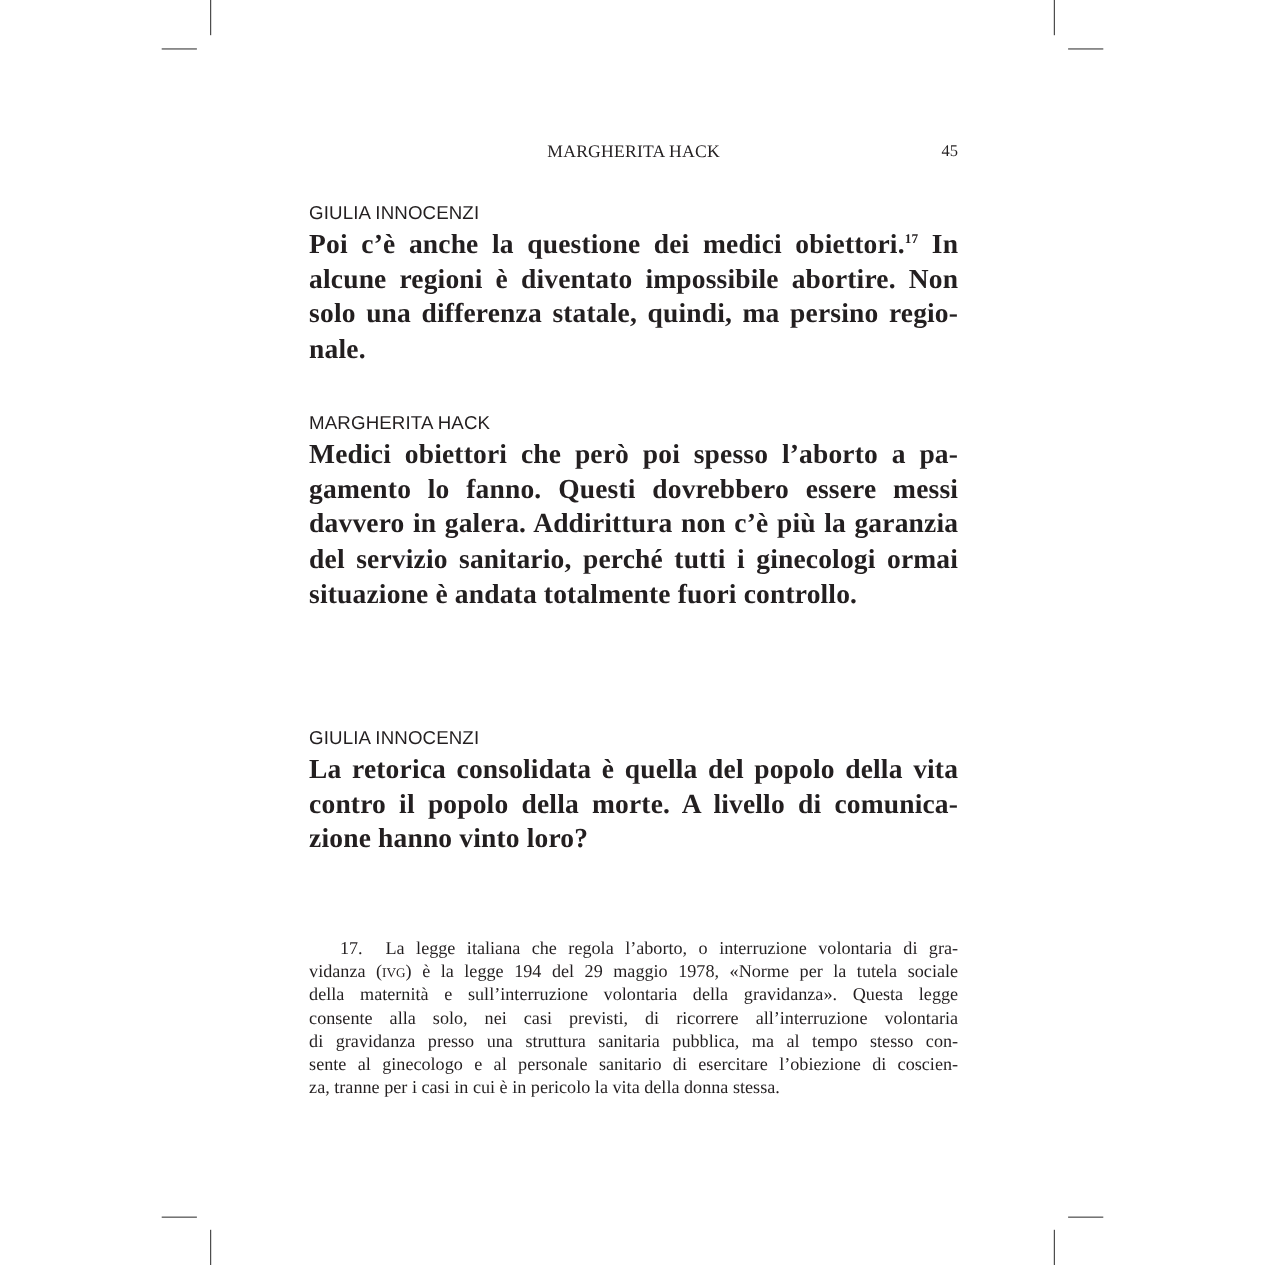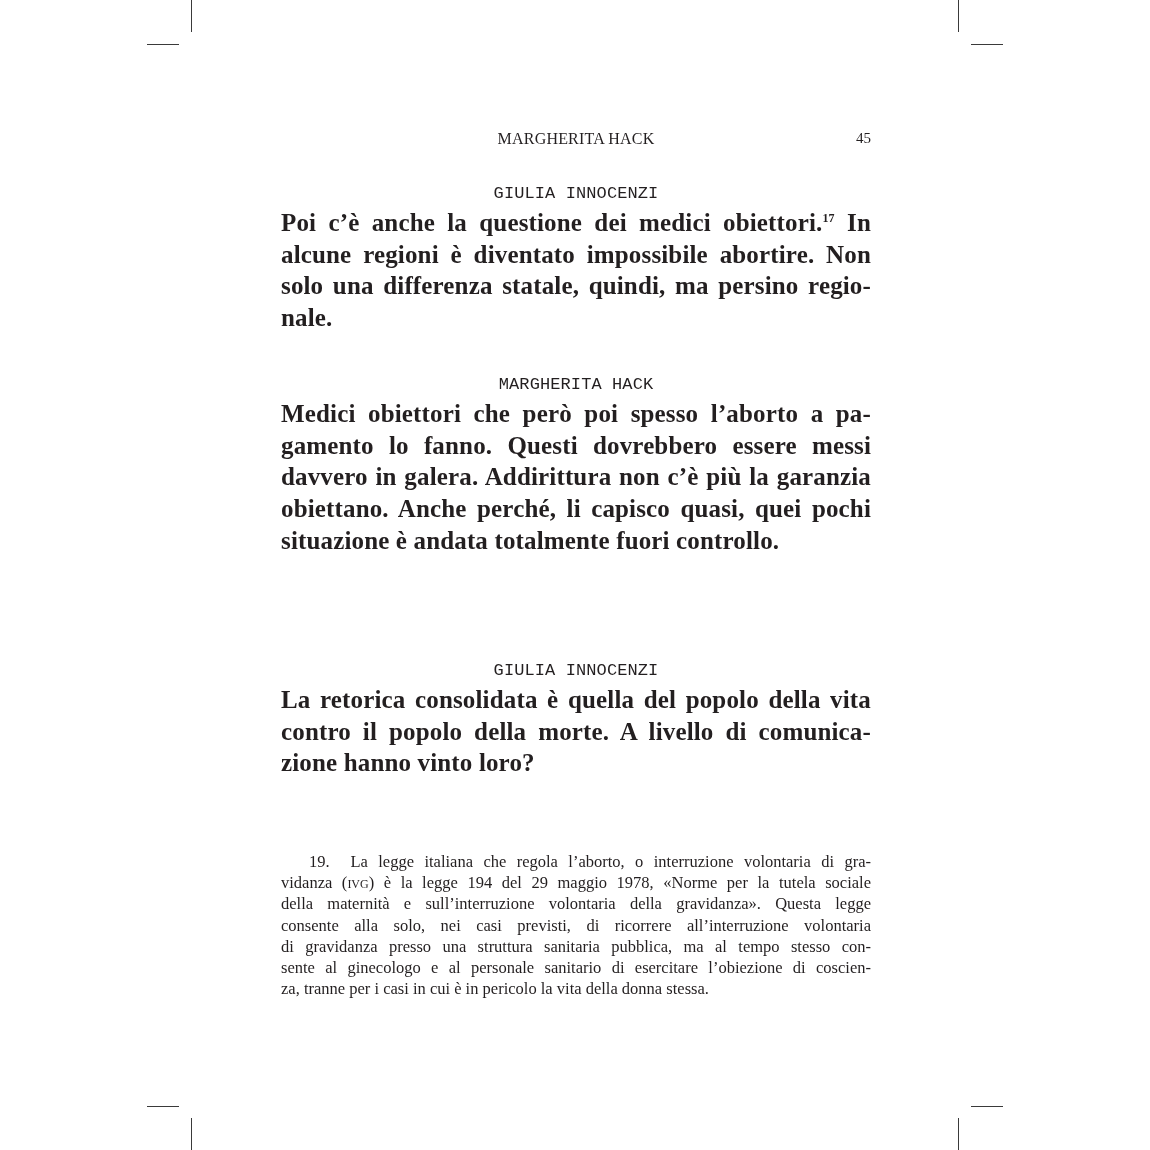--- a/index.html
+++ b/index.html
@@ -46,26 +46,25 @@
       font-family: "Liberation Serif", serif;
       font-size: 15px;
     }
 
     .block {
       position: absolute;
       left: 281px;
       width: 590px;
     }
     .speaker {
-      font-family: Liberation Mono, monospace;
+      font-family: Liberation Sans, sans-serif;
       font-size: 17px;
       letter-spacing: 0.1px;
       line-height: 22px;
       margin-bottom: 2px;
-      text-align: center;
     }
     .speech {
       font-family: "Liberation Serif", serif;
       font-size: 25px;
       line-height: 31.7px;
       letter-spacing: 0.15px;
       font-weight: bold;
     }
     .speech .line {
       display: block;
@@ -127,35 +126,35 @@
     <span class="line last">nale.</span>
   </div>
 </div>
 
 <div class="block" style="top:374px;">
   <div class="speaker">MARGHERITA HACK</div>
   <div class="speech">
     <span class="line">Medici obiettori che però poi spesso l’aborto a pa-</span>
     <span class="line">gamento lo fanno. Questi dovrebbero essere messi</span>
     <span class="line">davvero in galera. Addirittura non c’è più la garanzia</span>
-    <span class="line">obiettano. Anche perché, li capisco quasi, quei pochi</span>
+    <span class="line">del servizio sanitario, perché tutti i ginecologi ormai</span>
     <span class="line last">situazione è andata totalmente fuori controllo.</span>
   </div>
 </div>
 
 <div class="block" style="top:660px;">
   <div class="speaker">GIULIA INNOCENZI</div>
   <div class="speech">
     <span class="line">La retorica consolidata è quella del popolo della vita</span>
     <span class="line">contro il popolo della morte. A livello di comunica-</span>
     <span class="line last">zione hanno vinto loro?</span>
   </div>
 </div>
 
 <div class="footnote">
-  <span class="line first"><span>19.</span>&nbsp;&nbsp;<span>La legge italiana che regola l’aborto, o interruzione volontaria di gra-</span></span>
+  <span class="line first"><span>17.</span>&nbsp;&nbsp;<span>La legge italiana che regola l’aborto, o interruzione volontaria di gra-</span></span>
   <span class="line"><span>vidanza (</span><span class="smallcaps">ivg</span><span>) è la legge 194 del 29 maggio 1978, «Norme per la tutela sociale</span></span>
   <span class="line">della maternità e sull’interruzione volontaria della gravidanza». Questa legge</span>
   <span class="line">consente alla solo, nei casi previsti, di ricorrere all’interruzione volontaria</span>
   <span class="line">di gravidanza presso una struttura sanitaria pubblica, ma al tempo stesso con-</span>
   <span class="line">sente al ginecologo e al personale sanitario di esercitare l’obiezione di coscien-</span>
   <span class="line last">za, tranne per i casi in cui è in pericolo la vita della donna stessa.</span>
 </div>
 
 </body></html>

